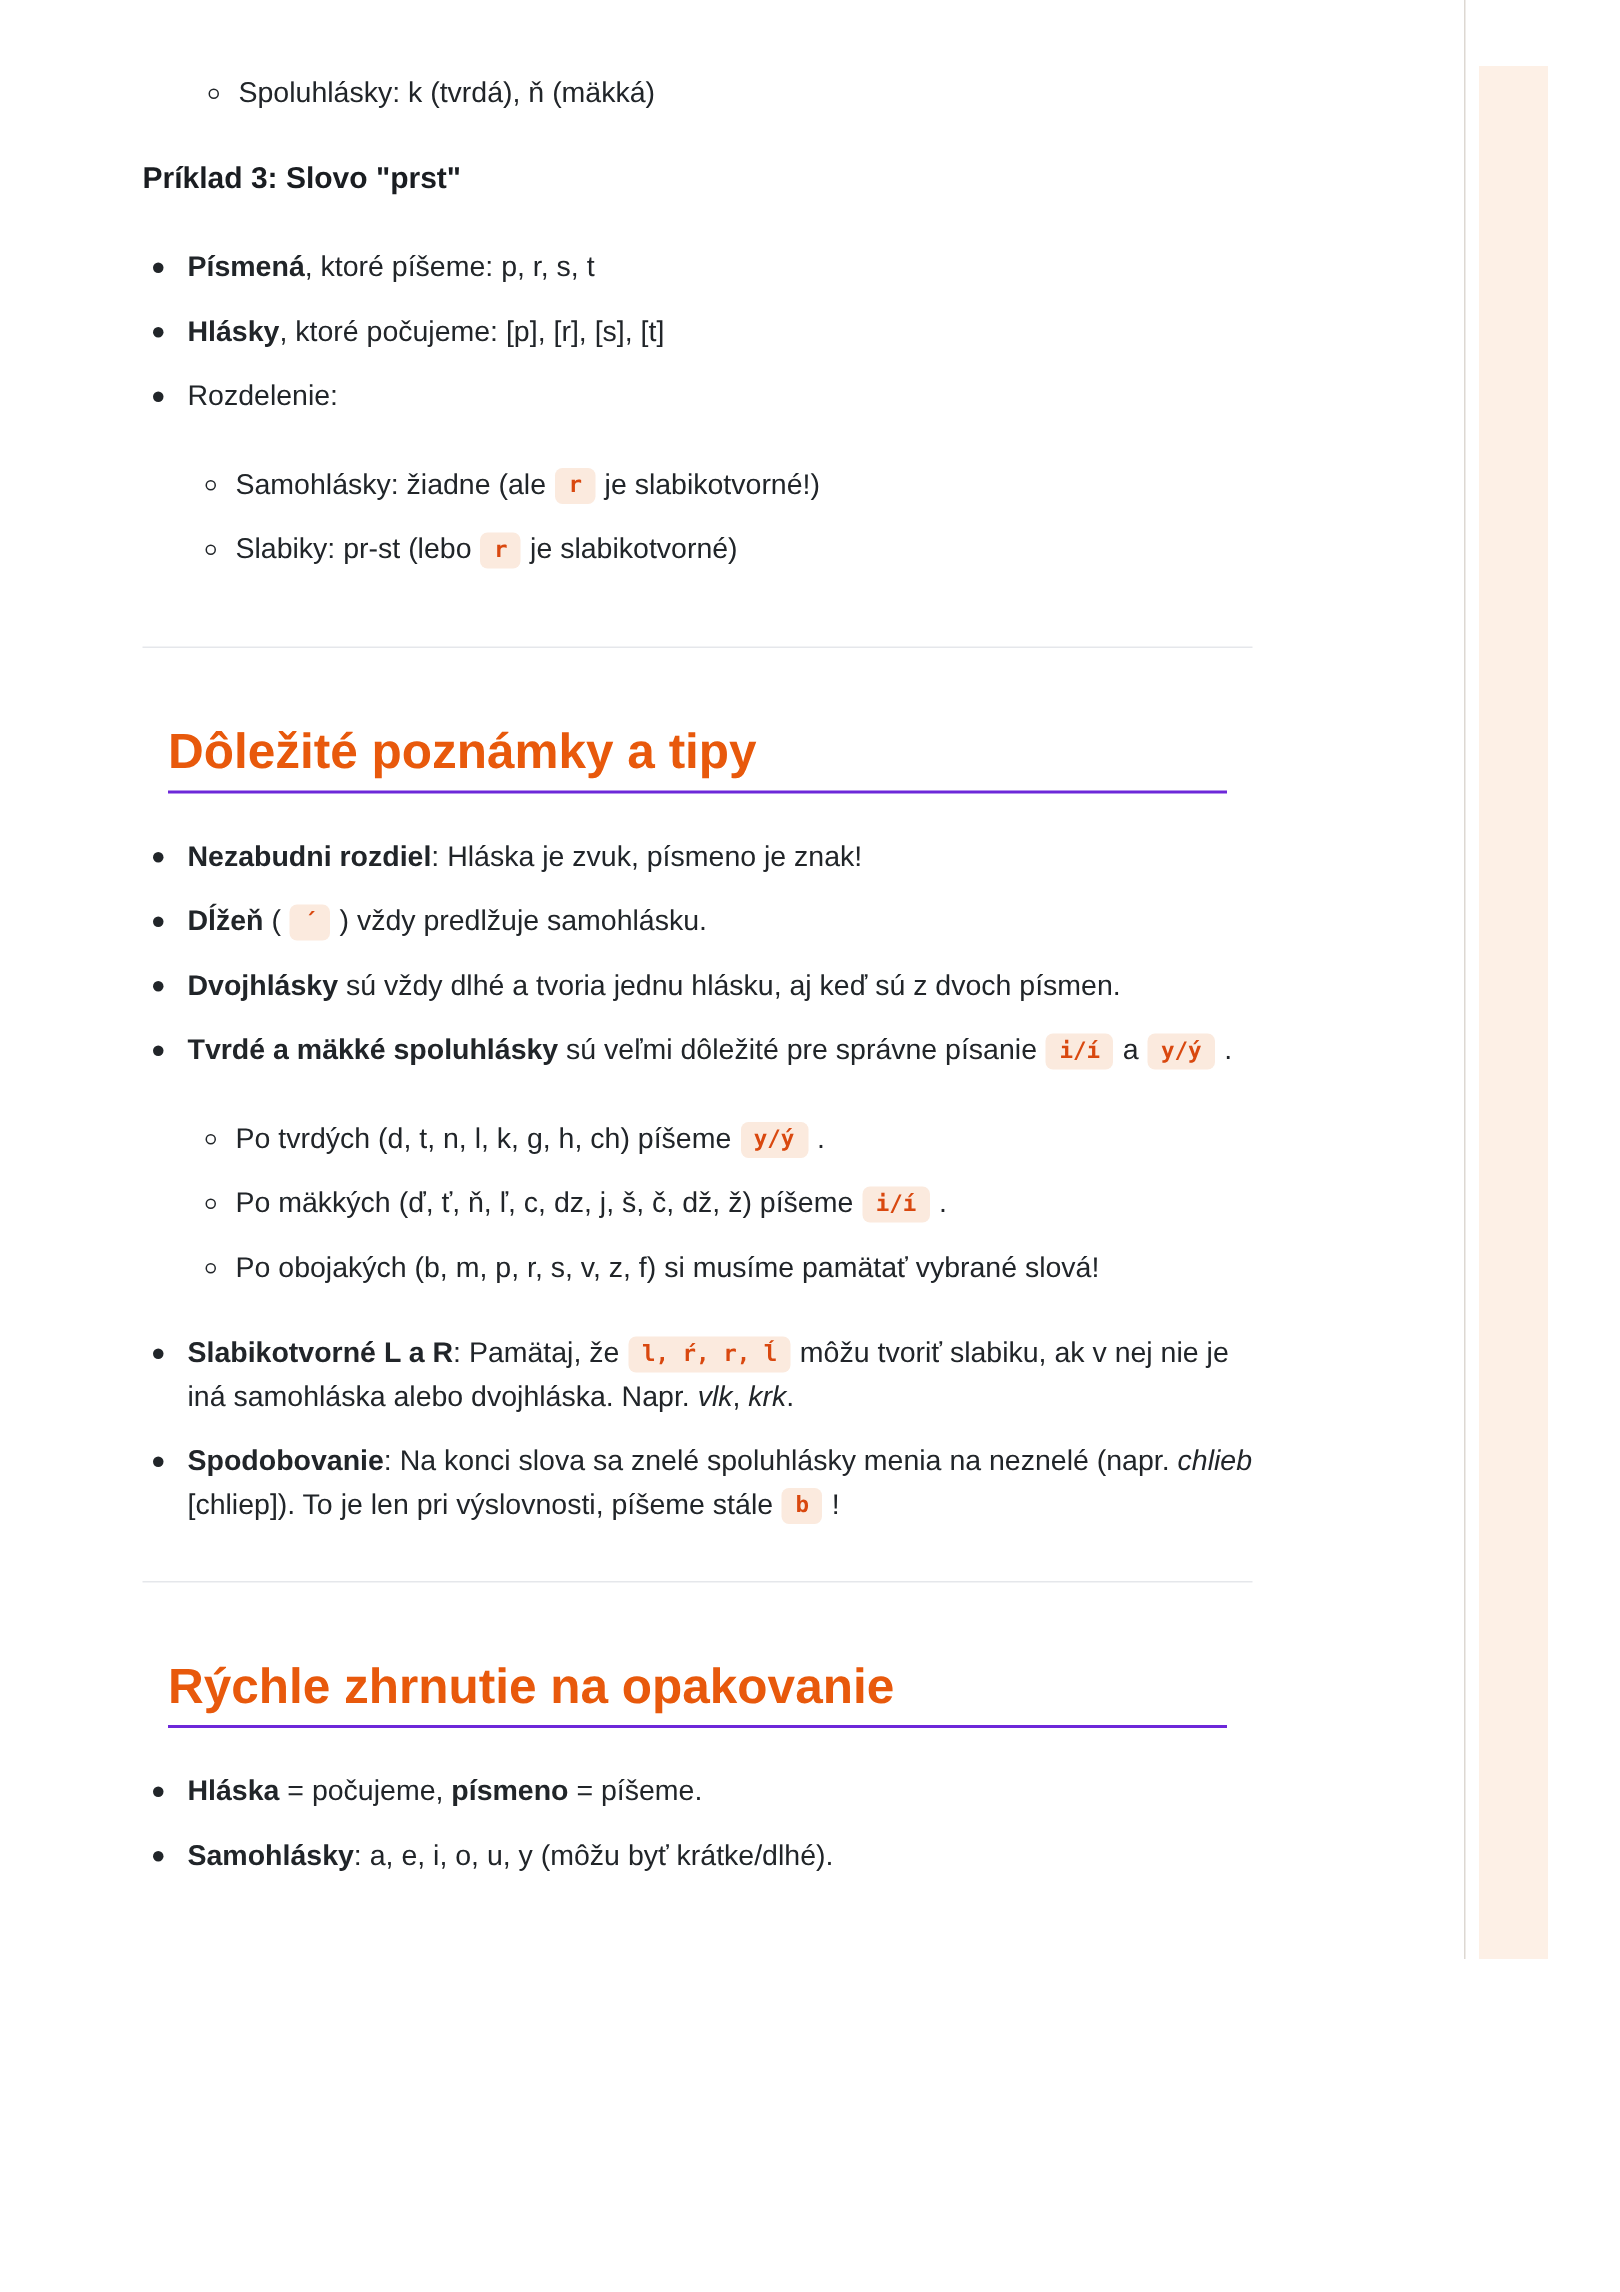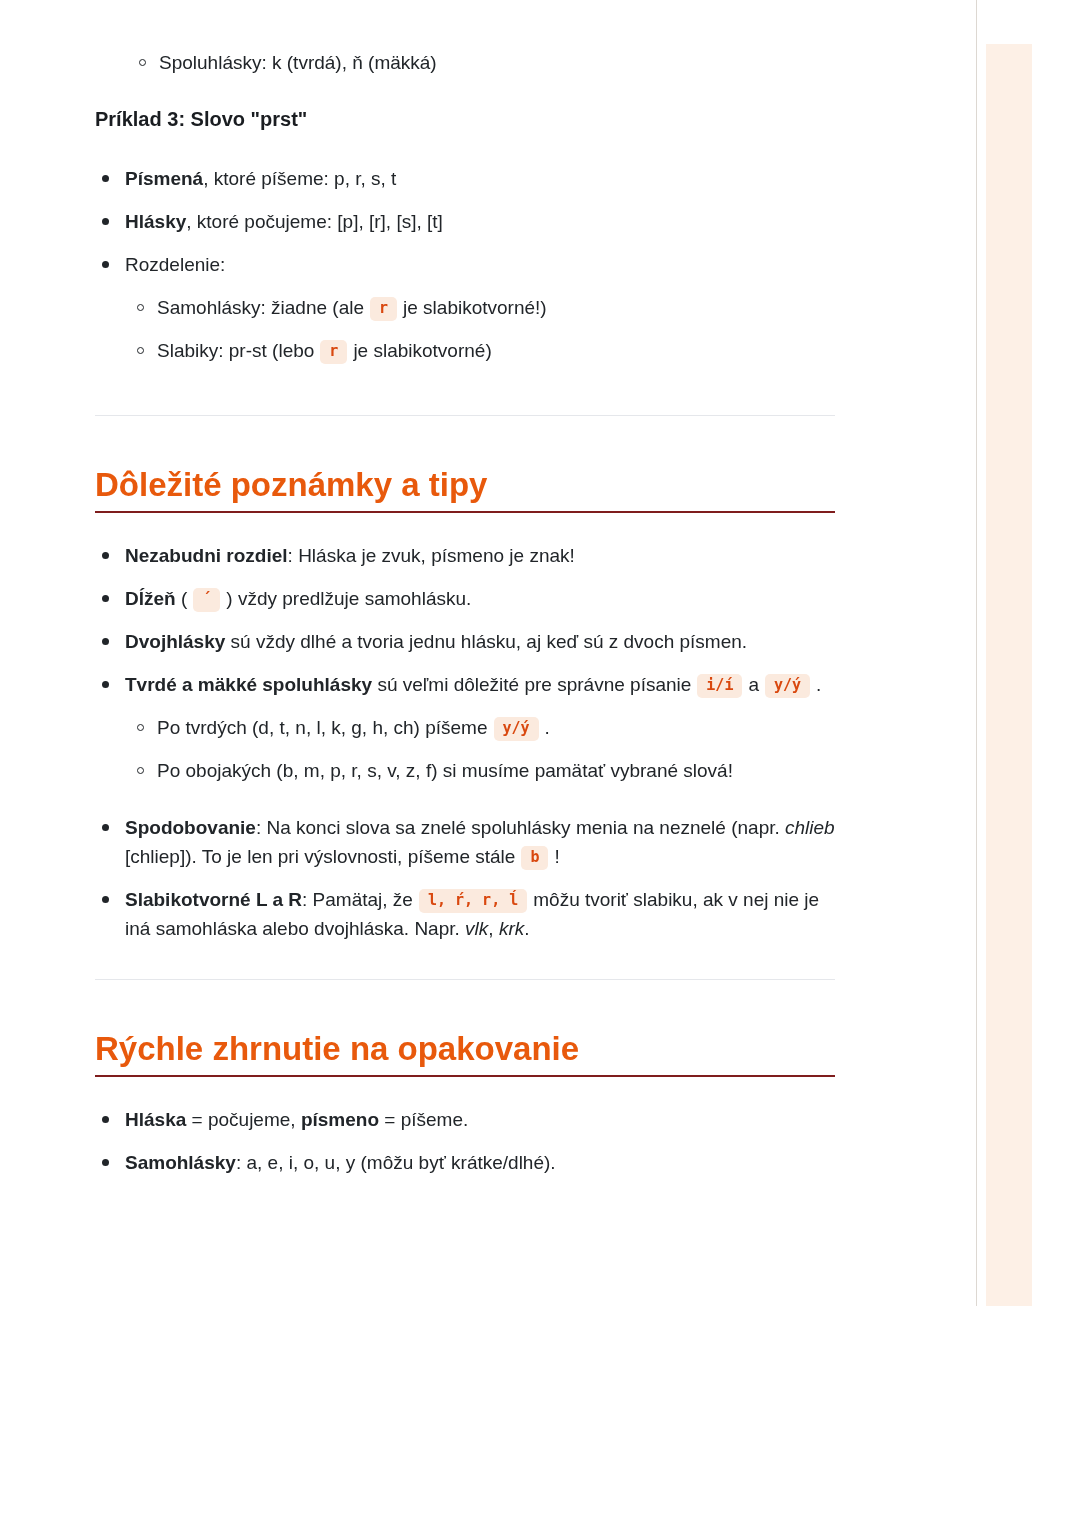--- a/index.html
+++ b/index.html
@@ -13,42 +13,42 @@
   .content { position:absolute; left:95px; top:48px; width:740px; font-size:19px; line-height:29px; }
 
   ul.list { list-style:none; }
   li.li { display:flex; margin-bottom:14px; }
   .li-body { flex:1; min-width:0; }
 
   .dot { flex:0 0 7px; width:7px; height:7px; border-radius:50%; background:#212529; margin:11px 16px 0 7px; }
   .circle { flex:0 0 7px; width:7px; height:7px; border-radius:50%; border:1.5px solid #212529; background:transparent; margin:11px 13px 0 12px; }
   .circle.top { margin-left:44px; }
 
-  ul.nested { list-style:none; margin-top:14px; }
+  ul.nested { list-style:none; margin-top:30px; }
 
   .b { font-weight:700; }
   .i { font-style:italic; }
 
   .code {
     display:inline-block;
     font-family:"DejaVu Sans Mono", monospace;
     font-size:15px; font-weight:bold;
     color:#d9480f; background:#fbeade;
     border-radius:5px; padding:2px 9px 3px;
     margin:0 6px; line-height:19px; vertical-align:1px;
   }
   .code:first-child { margin-left:0; }
 
   h3.example-heading { font-size:20px; font-weight:700; margin:28px 0 30px; color:#1a1d21; }
 
   hr.divider { border:none; border-top:1px solid #e5e7eb; margin:36px 0 0 0; }
 
   h1.section-heading {
-    margin:54px 0 28px; font-size:33px; font-weight:700; color:#e8590c;
-    padding-bottom:12px; border-bottom:2px solid #7f1d1d;
+    margin:54px 17px 28px; font-size:33px; font-weight:700; color:#e8590c;
+    padding-bottom:12px; border-bottom:2px solid #6d28d9;
   }
 
   .footer { position:absolute; top:1438px; right:68px; font-size:14px; color:#be185d; z-index:2; }
 </style>
 </head>
 <body>
 
 <div class="page">
 
   <div class="margin-line"></div>
@@ -113,32 +113,36 @@
         <span class="dot"></span>
         <div class="li-body">
           <span class="b">Tvrdé a mäkké spoluhlásky</span><span> sú veľmi dôležité pre správne písanie</span><span class="code">i/í</span><span>a</span><span class="code">y/ý</span><span>.</span>
           <ul class="nested">
             <li class="li">
               <span class="circle"></span>
               <div class="li-body"><span>Po tvrdých (d, t, n, l, k, g, h, ch) píšeme</span><span class="code">y/ý</span><span>.</span></div>
             </li>
             <li class="li">
               <span class="circle"></span>
+              <div class="li-body"><span>Po mäkkých (ď, ť, ň, ľ, c, dz, j, š, č, dž, ž) píšeme</span><span class="code">i/í</span><span>.</span></div>
+            </li>
+            <li class="li">
+              <span class="circle"></span>
               <div class="li-body"><span>Po obojakých (b, m, p, r, s, v, z, f) si musíme pamätať vybrané slová!</span></div>
             </li>
           </ul>
         </div>
       </li>
       <li class="li">
         <span class="dot"></span>
-        <div class="li-body"><span class="b">Spodobovanie</span><span>: Na konci slova sa znelé spoluhlásky menia na neznelé (napr. </span><span class="i">chlieb</span><span> [chliep]). To je len pri výslovnosti, píšeme stále</span><span class="code">b</span><span>!</span></div>
+        <div class="li-body"><span class="b">Slabikotvorné L a R</span><span>: Pamätaj, že</span><span class="code">l, ŕ, r, ĺ</span><span>môžu tvoriť slabiku, ak v nej nie je iná samohláska alebo dvojhláska. Napr. </span><span class="i">vlk</span><span>, </span><span class="i">krk</span><span>.</span></div>
       </li>
       <li class="li">
         <span class="dot"></span>
-        <div class="li-body"><span class="b">Slabikotvorné L a R</span><span>: Pamätaj, že</span><span class="code">l, ŕ, r, ĺ</span><span>môžu tvoriť slabiku, ak v nej nie je iná samohláska alebo dvojhláska. Napr. </span><span class="i">vlk</span><span>, </span><span class="i">krk</span><span>.</span></div>
+        <div class="li-body"><span class="b">Spodobovanie</span><span>: Na konci slova sa znelé spoluhlásky menia na neznelé (napr. </span><span class="i">chlieb</span><span> [chliep]). To je len pri výslovnosti, píšeme stále</span><span class="code">b</span><span>!</span></div>
       </li>
     </ul>
 
     <hr class="divider">
 
     <h1 class="section-heading">Rýchle zhrnutie na opakovanie</h1>
 
     <ul class="list">
       <li class="li">
         <span class="dot"></span>

